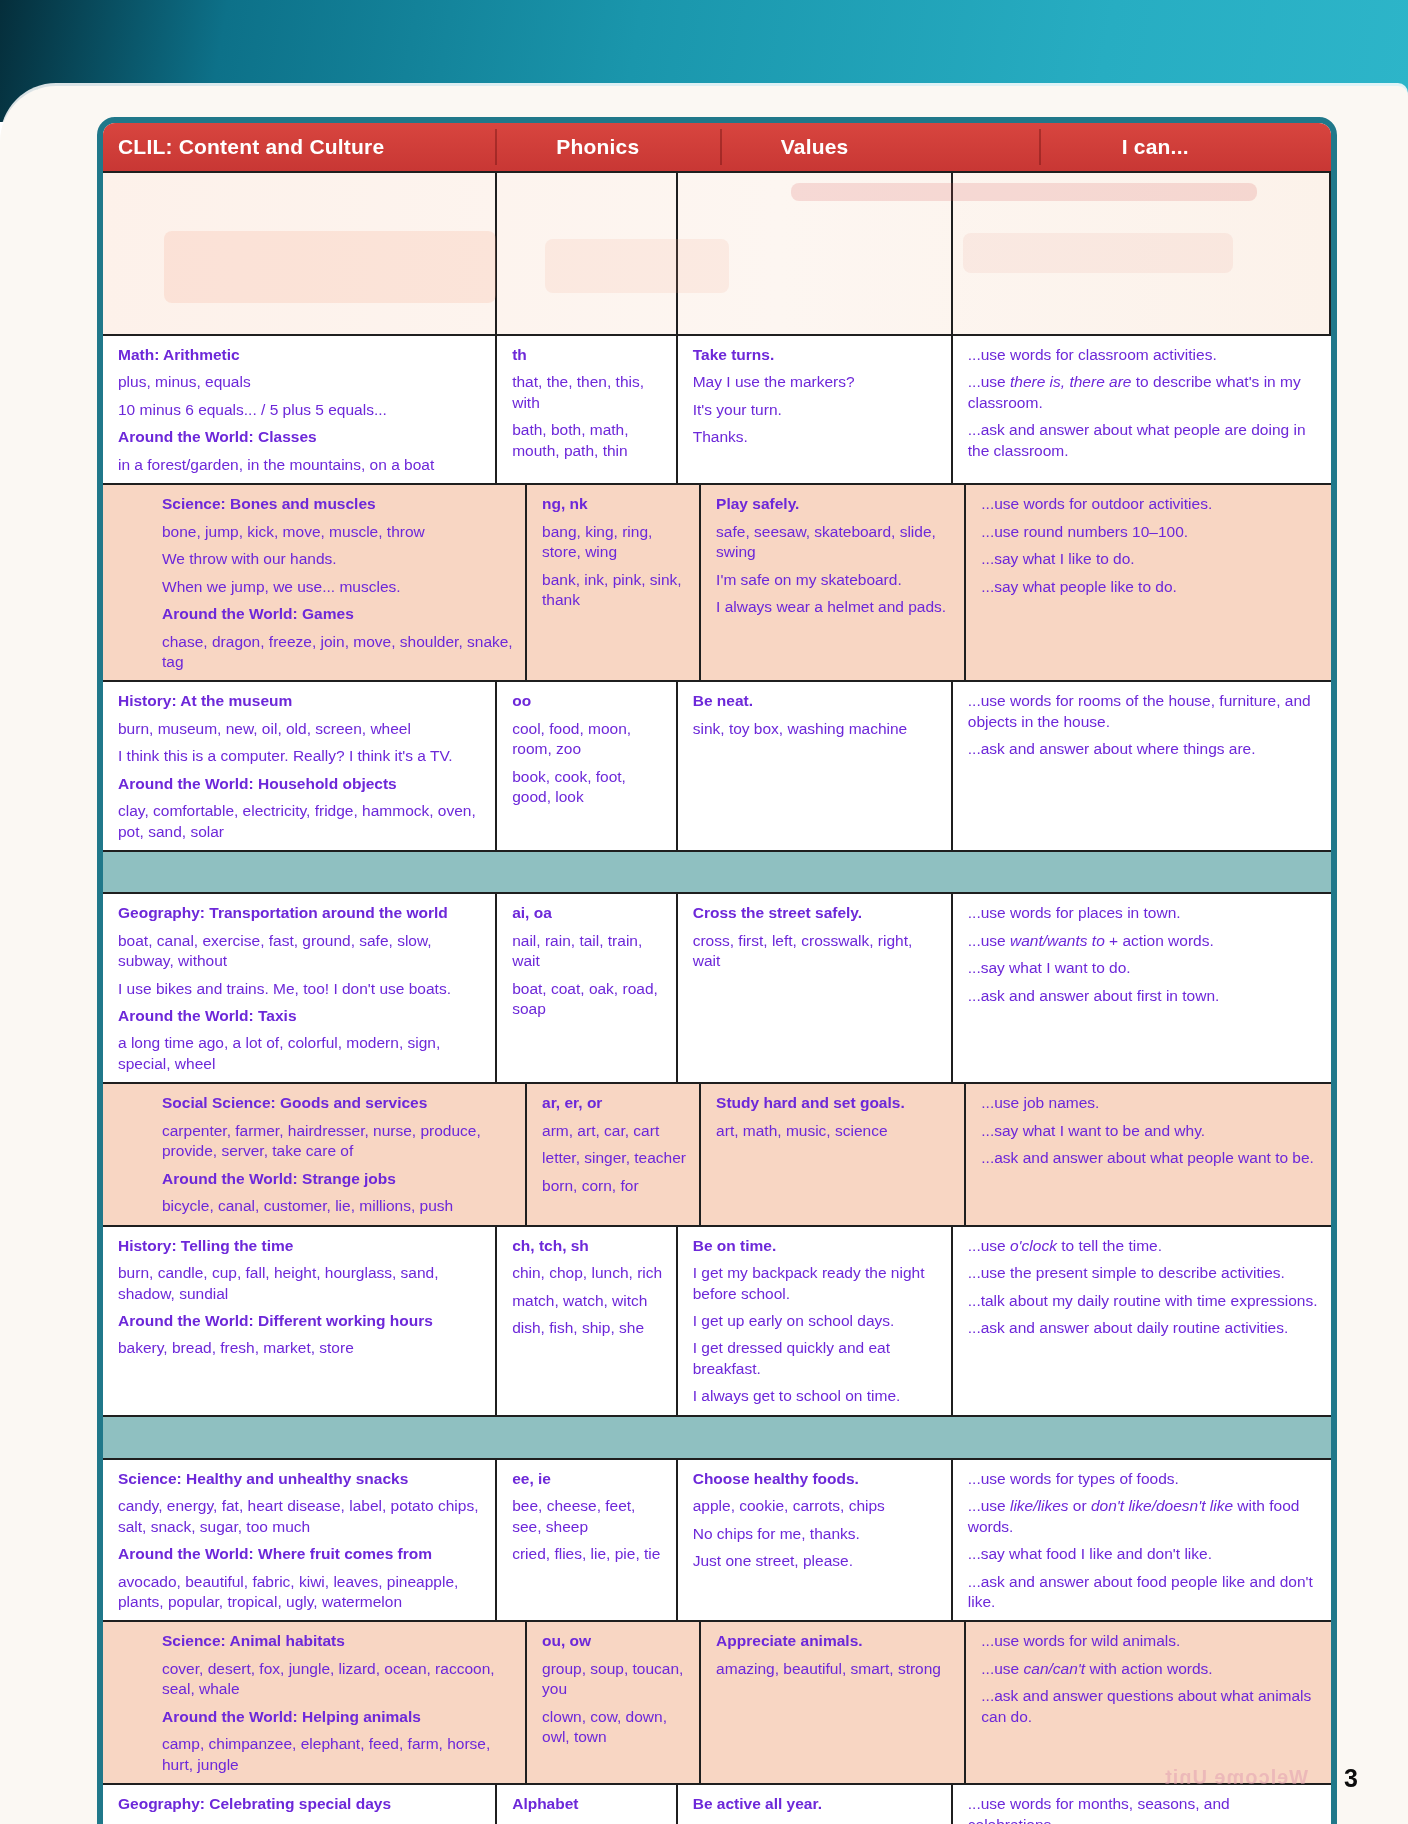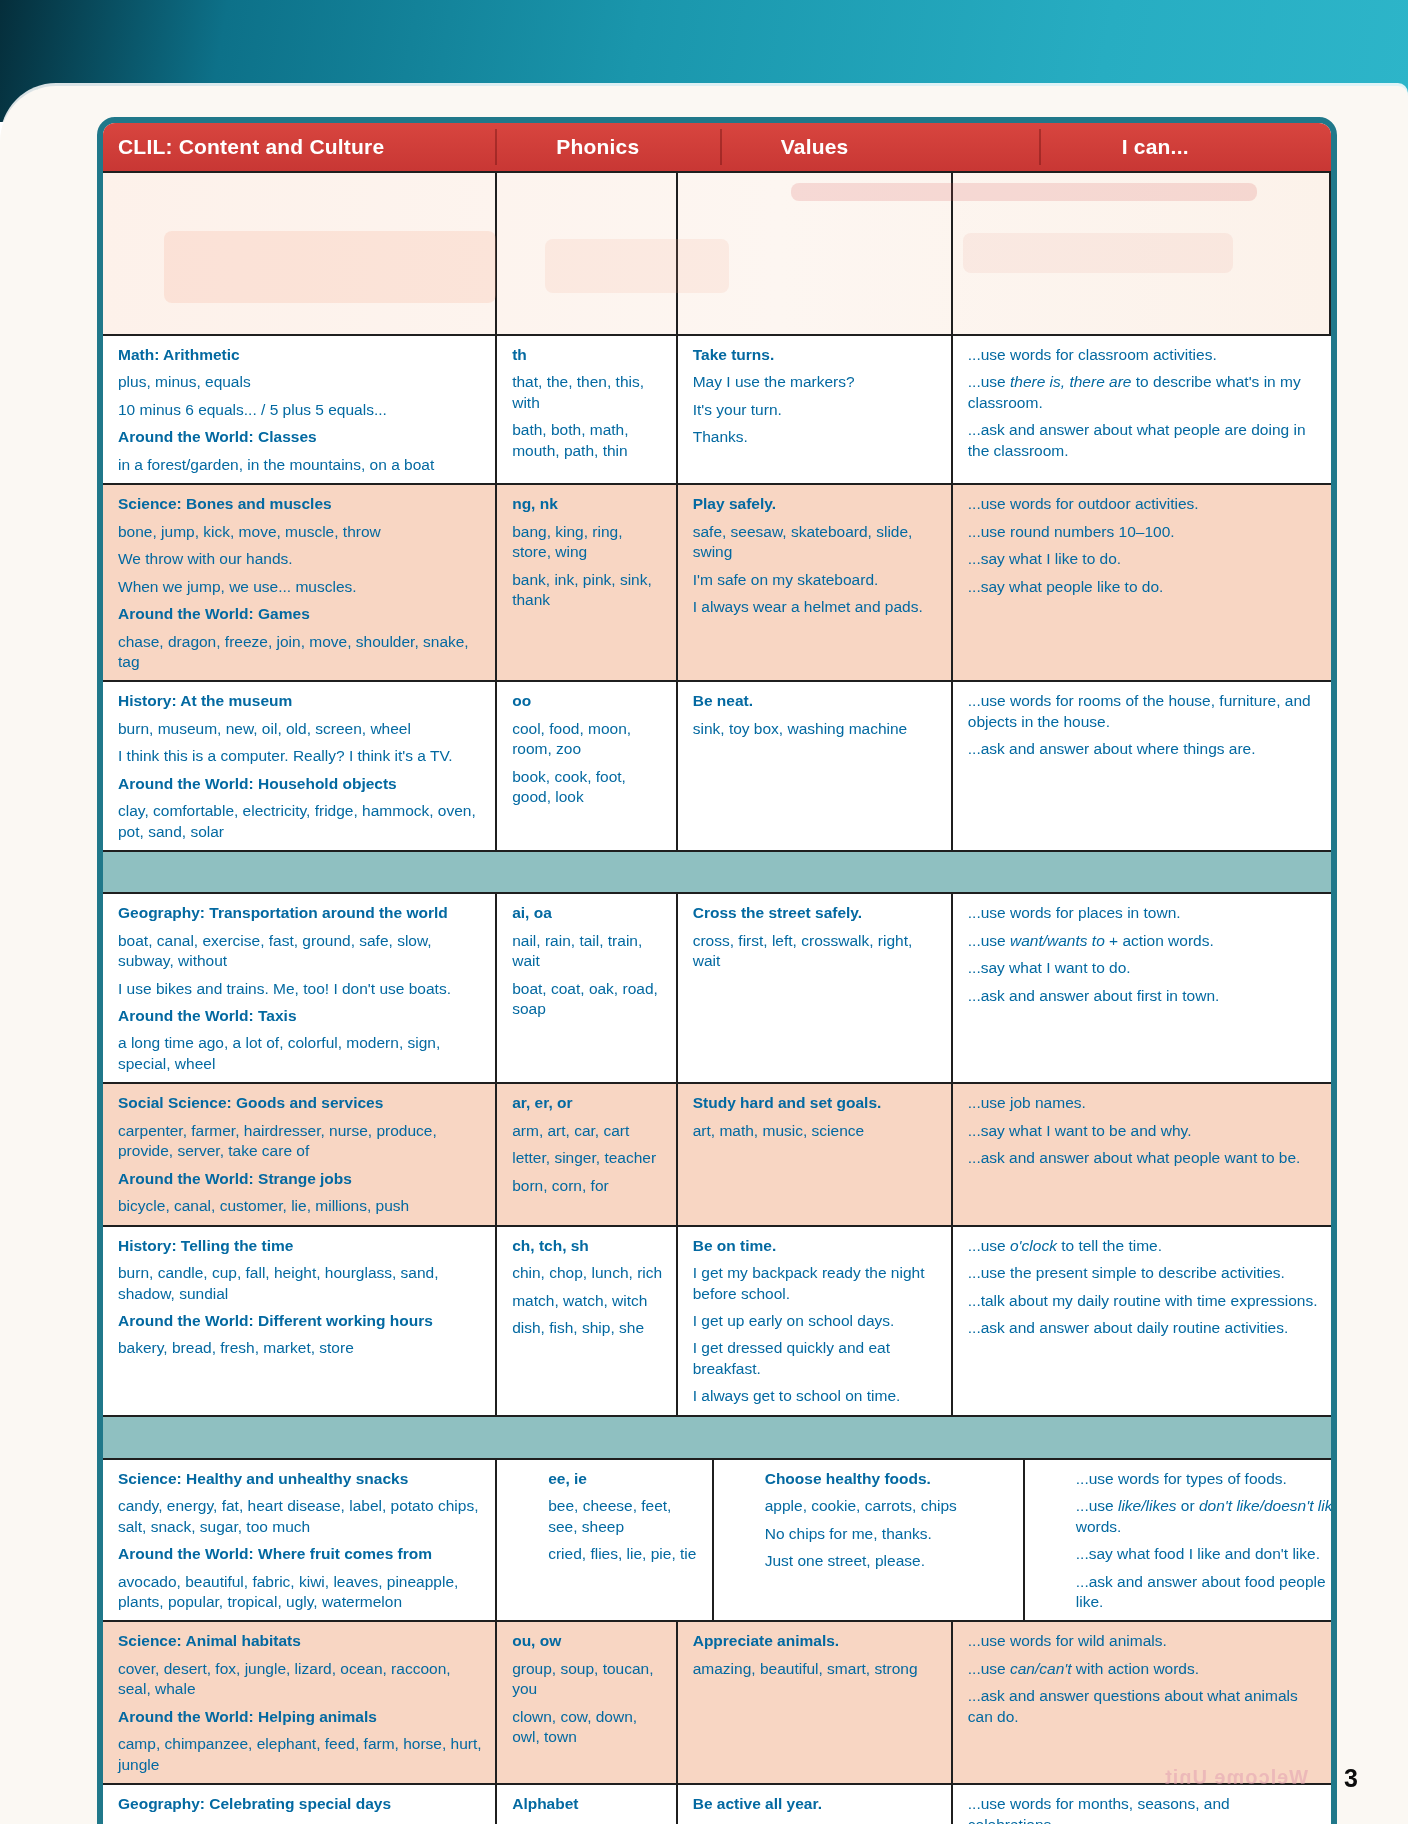--- a/index.html
+++ b/index.html
@@ -30,25 +30,25 @@
   .thead .hcell{
     color:#ffffff;font-weight:bold;font-size:21px;letter-spacing:.2px;
     padding:6px 10px 6px 15px;border-right:2px solid rgba(90,10,10,.35);
     white-space:nowrap;overflow:hidden;
   }
   .thead .hcell:last-child{border-right:none;margin-left:22px;}
   .trow{
     display:grid;grid-template-columns:32.1% 14.7% 22.4% 30.8%;
     border-top:2px solid #1f1f1f;background:#ffffff;position:relative;box-sizing:border-box;
   }
-  .trow.salmon{background:#f8d6c3;}
+  .trow.salmon{background:#f8d6c3;padding-left:44px;}
   .trow.empty{background:linear-gradient(90deg,#fdf1ea,#fdf6f1 55%,#fcf2ea);}
   .cell{
     padding:9px 12px 8px 15px;border-right:2px solid #1f1f1f;box-sizing:border-box;
-    font-size:15.5px;line-height:1.32;color:#0369a1;
+    font-size:15.5px;line-height:1.32;color:#6d28d9;
   }
   .cell:last-child{border-right:none;}
   .cell p{margin:0 0 7px 0;}
   .cell p:last-child{margin-bottom:0;}
   .s-b{font-weight:bold;}
   .s-i{font-style:italic;}
   .s-p{}
   .band{border-top:2px solid #1f1f1f;background:#8fc0c1;box-sizing:border-box;}
   .ghost-blob{position:absolute;border-radius:8px;pointer-events:none;}
   .gb1{left:56%;top:10px;width:38%;height:18px;background:rgba(214,76,76,.17);}
@@ -232,21 +232,21 @@
           <p><span class="s-p">I always get to school on time.</span></p>
         </div>
         <div class="cell">
           <p><span class="s-p">...use </span><span class="s-i">o'clock</span><span class="s-p"> to tell the time.</span></p>
           <p><span class="s-p">...use the present simple to describe activities.</span></p>
           <p><span class="s-p">...talk about my daily routine with time expressions.</span></p>
           <p><span class="s-p">...ask and answer about daily routine activities.</span></p>
         </div>
       </div>
       <div class="band" style="min-height: 43px;"></div>
-      <div class="trow white" style="min-height: 137px; gap: 36px;">
+      <div class="trow white" style="min-height: 137px;">
         <div class="cell">
           <p><span class="s-b">Science: Healthy and unhealthy snacks</span></p>
           <p><span class="s-p">candy, energy, fat, heart disease, label, potato chips, salt, snack, sugar, too much</span></p>
           <p><span class="s-b">Around the World: Where fruit comes from</span></p>
           <p><span class="s-p">avocado, beautiful, fabric, kiwi, leaves, pineapple, plants, popular, tropical, ugly, watermelon</span></p>
         </div>
         <div class="cell">
           <p><span class="s-b">ee, ie</span></p>
           <p><span class="s-p">bee, cheese, feet, see, sheep</span></p>
           <p><span class="s-p">cried, flies, lie, pie, tie</span></p>

